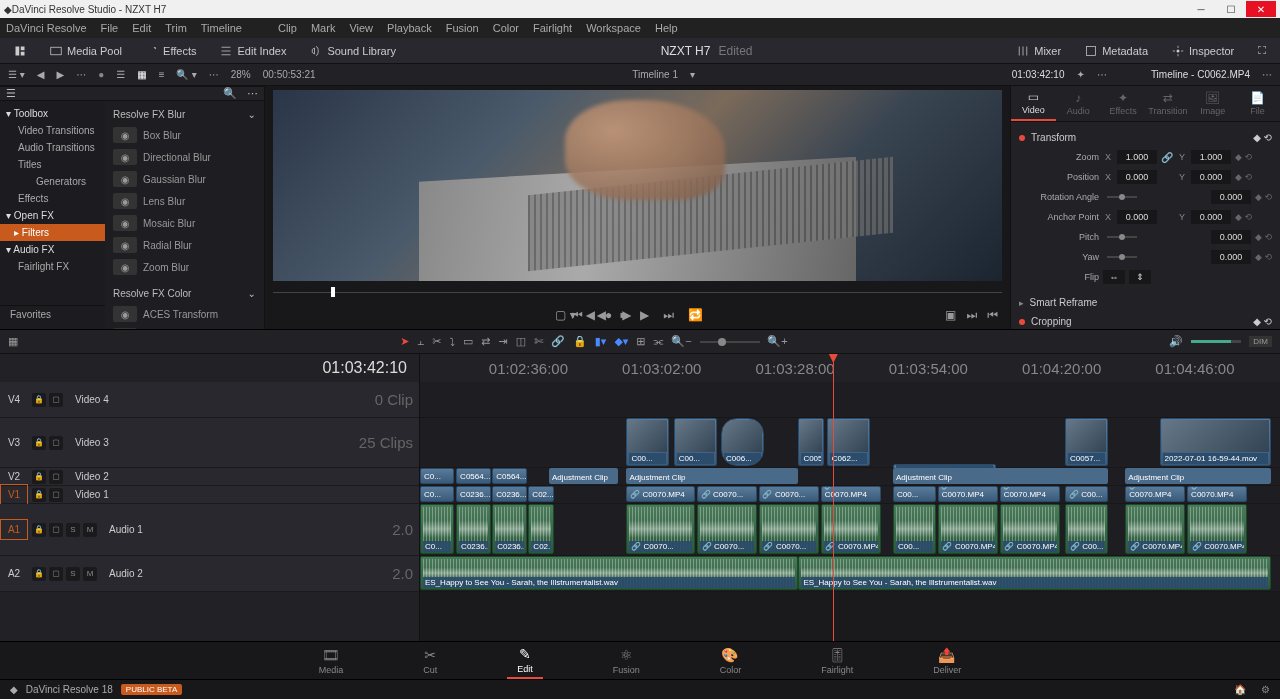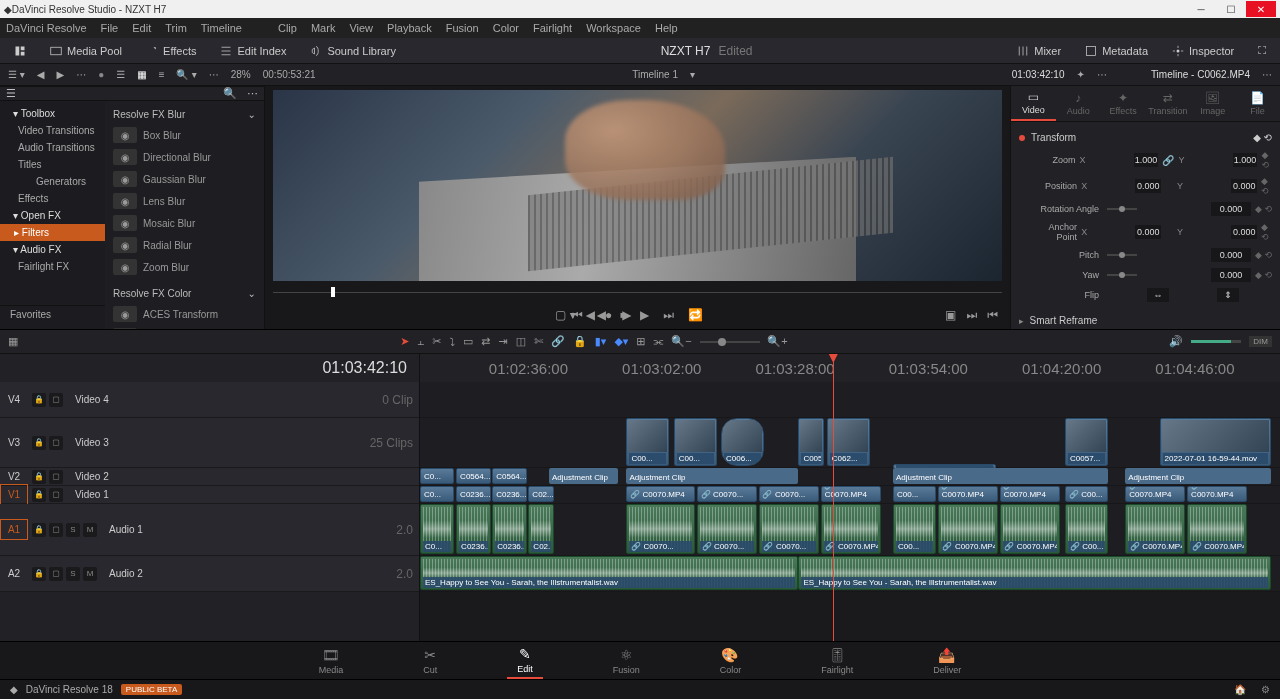--- a/index.html
+++ b/index.html
@@ -19,21 +19,21 @@
 .media-browser { flex: 1; display: flex; min-height: 0; }
 .bins { width: 135px; background: #1c1c20; padding: 6px; font-size: 11px; }
 .bins .master { color: #ddd; padding: 4px 2px; }
 .bins .smartbins { margin-top: 170px; color: #ddd; }
 .bins .keywords { padding: 4px 10px; color: #888; }
 .thumbs { flex: 1; overflow: hidden; padding: 4px; background: #1e1e22; border-right: 2px solid #333; }
 .thumb-label { font-size: 9px; text-align: center; color: #999; margin-bottom: 6px; }
 .fx-panel { height: 290px; background: #1e1e22; display: flex; border-top: 1px solid #111; }
 .fx-tree { width: 105px; background: #1c1c20; padding: 4px 0; font-size: 10px; }
 .fx-tree div { padding: 3px 10px; color: #aaa; cursor: pointer; }
-.fx-tree .hdr { color: #ddd; padding-left: 13px; }
+.fx-tree .hdr { color: #ddd; padding-left: 6px; }
 .fx-tree .sel { background: #c75a1c; color: #fff; }
 .fx-list { flex: 1; padding: 4px 6px; font-size: 10px; overflow: hidden; }
 .fx-list .group { color: #bbb; padding: 4px 2px; display:flex; justify-content:space-between;}
 .fx-list .item { display: flex; align-items: center; gap: 6px; padding: 3px 2px; color: #999; }
 .fx-list .iconbox { width: 24px; height: 16px; background: #333; border-radius: 2px; display:flex;align-items:center;justify-content:center;}
 .favorites { padding: 6px 8px; color: #aaa; background:#1c1c20; border-top:1px solid #111;}
 .center-col { flex: 1; display: flex; flex-direction: column; background: #1a1a1d; min-width: 0; }
 .viewer { flex: 1; background: #18181b; display: flex; flex-direction: column; position: relative; }
 .viewer-img { flex: 1; background: linear-gradient(135deg, #2a3548 0%, #4a5a6a 30%, #7a6a5a 50%, #3a4552 70%, #1a2530 100%); margin: 4px 8px; position: relative; }
 .viewer-hand { position:absolute; top:10px; left:40%; width:160px; height:100px; background: radial-gradient(ellipse at 30% 30%, #c89a7a, #7a5a48); border-radius: 40% 50% 30% 40%; opacity:.85; filter:blur(2px);}
@@ -50,42 +50,42 @@
 .insp-tabs { height: 36px; display: flex; border-bottom: 1px solid #111; }
 .insp-tab { flex: 1; display: flex; flex-direction: column; align-items: center; justify-content: center; gap: 1px; font-size: 9px; color: #666; cursor: pointer; }
 .insp-tab.active { color: #ddd; border-bottom: 2px solid #e64b3c; }
 .insp-body { flex: 1; padding: 6px 8px; font-size: 10px; overflow: hidden; }
 .insp-section { padding: 4px 0; display:flex; align-items:center; gap:6px; color:#ccc;}
 .insp-section .dot { width:6px;height:6px;border-radius:50%;background:#e64b3c;}
 .insp-section .chev { color:#888; font-size:9px;}
 .insp-row { display: flex; align-items: center; gap: 4px; padding: 3px 0 3px 18px; color: #aaa; }
 .insp-row .lbl { width: 62px; text-align: right; font-size: 9px; }
 .insp-row .ax { width: 10px; text-align: center; color: #888; font-size:9px;}
-.insp-row .val { width: 40px; background: #17171a; text-align: center; padding: 2px 0; font-size: 9px; color:#ddd;margin-left:44px;}
+.insp-row .val { width: 40px; background: #17171a; text-align: center; padding: 2px 0; font-size: 9px; color:#ddd;}
 .insp-row .link { width:12px; text-align:center; color:#888;}
 .insp-row .slider { flex:0 0 30px; height:2px; background:#444; position:relative; margin:0 4px;}
 .insp-row .slider::after{content:'';position:absolute;top:-2px;left:40%;width:6px;height:6px;border-radius:50%;background:#888;}
 .insp-row .kf { color:#666; font-size:9px;}
 .timeline-area { height: 312px; background: #1e1e22; display: flex; flex-direction: column; border-top: 1px solid #000; }
 .tl-toolbar { height: 24px; background: #212126; display: flex; align-items: center; padding: 0 8px; gap: 8px; border-bottom:1px solid #111;}
 .tl-toolbar .ico { color:#999; font-size:11px; cursor:pointer;}
 .tl-toolbar .spacer2 { flex:1; }
 .tl-toolbar .zoomslider { width:60px; height:2px; background:#444; position:relative;}
 .tl-toolbar .zoomslider::after{content:'';position:absolute;top:-3px;left:30%;width:8px;height:8px;border-radius:50%;background:#888;}
 .tl-body { flex: 1; display: flex; min-height: 0; }
 .tl-headers { width: 420px; background: #212126; border-right: 1px solid #111; display:flex; flex-direction:column;}
 .tl-timecode { height: 28px; display:flex; align-items:center; justify-content:flex-end; padding-right:12px; font-size:16px; color:#ddd; background:#212126;}
 .tl-track-hdr { display:flex; align-items:center; border-bottom:1px solid #1a1a1d; background:#28282e;}
 .tl-track-hdr .idx { width:28px; text-align:center; font-size:10px; color:#ccc; padding:4px 0;}
 .tl-track-hdr .idx.v1 { border:1px solid #c75a1c; color:#c75a1c;}
 .tl-track-hdr .idx.a1 { border:1px solid #c75a1c; color:#c75a1c;}
 .tl-track-hdr .btns { display:flex; gap:3px; padding:2px 4px;}
 .tl-track-hdr .btns span { width:14px;height:14px; background:#1a1a1d; border-radius:2px; font-size:8px; display:flex;align-items:center;justify-content:center; color:#888;}
 .tl-track-hdr .name { padding:0 8px; font-size:10px; color:#ccc;}
-.tl-track-hdr .meta { margin-left:auto; padding-right:6px; font-size:12px; color:#666;}
+.tl-track-hdr .meta { margin-left:auto; padding-right:6px; font-size:15px; color:#666;}
 .tl-tracks { flex: 1; position: relative; overflow: hidden; background:#1a1a1d;}
 .tl-ruler { height: 28px; background:#212126; display:flex; align-items:center; position:relative; font-size:15px; color:#888;}
 .tl-ruler span { position:absolute; }
 .tl-track { height: 18px; border-bottom: 1px solid #17171a; position: relative; background:#1e1e22;}
 .tl-track.tall { height: 50px; }
 .tl-track.audio { height: 36px; }
 .clip { position: absolute; top: 0; bottom: 1px; border-radius: 2px; font-size: 8px; color: #fff; overflow: hidden; padding: 2px 3px; display:flex; align-items:flex-end;}
 .clip.v { background: linear-gradient(#5a7a9a,#3a5a7a); border:1px solid #2a4a6a;}
 .clip.adj { background: #4a6a8a; }
 .clip.a { background: linear-gradient(#4a7a5a,#2a5a3a); border:1px solid #1a4a2a;}

